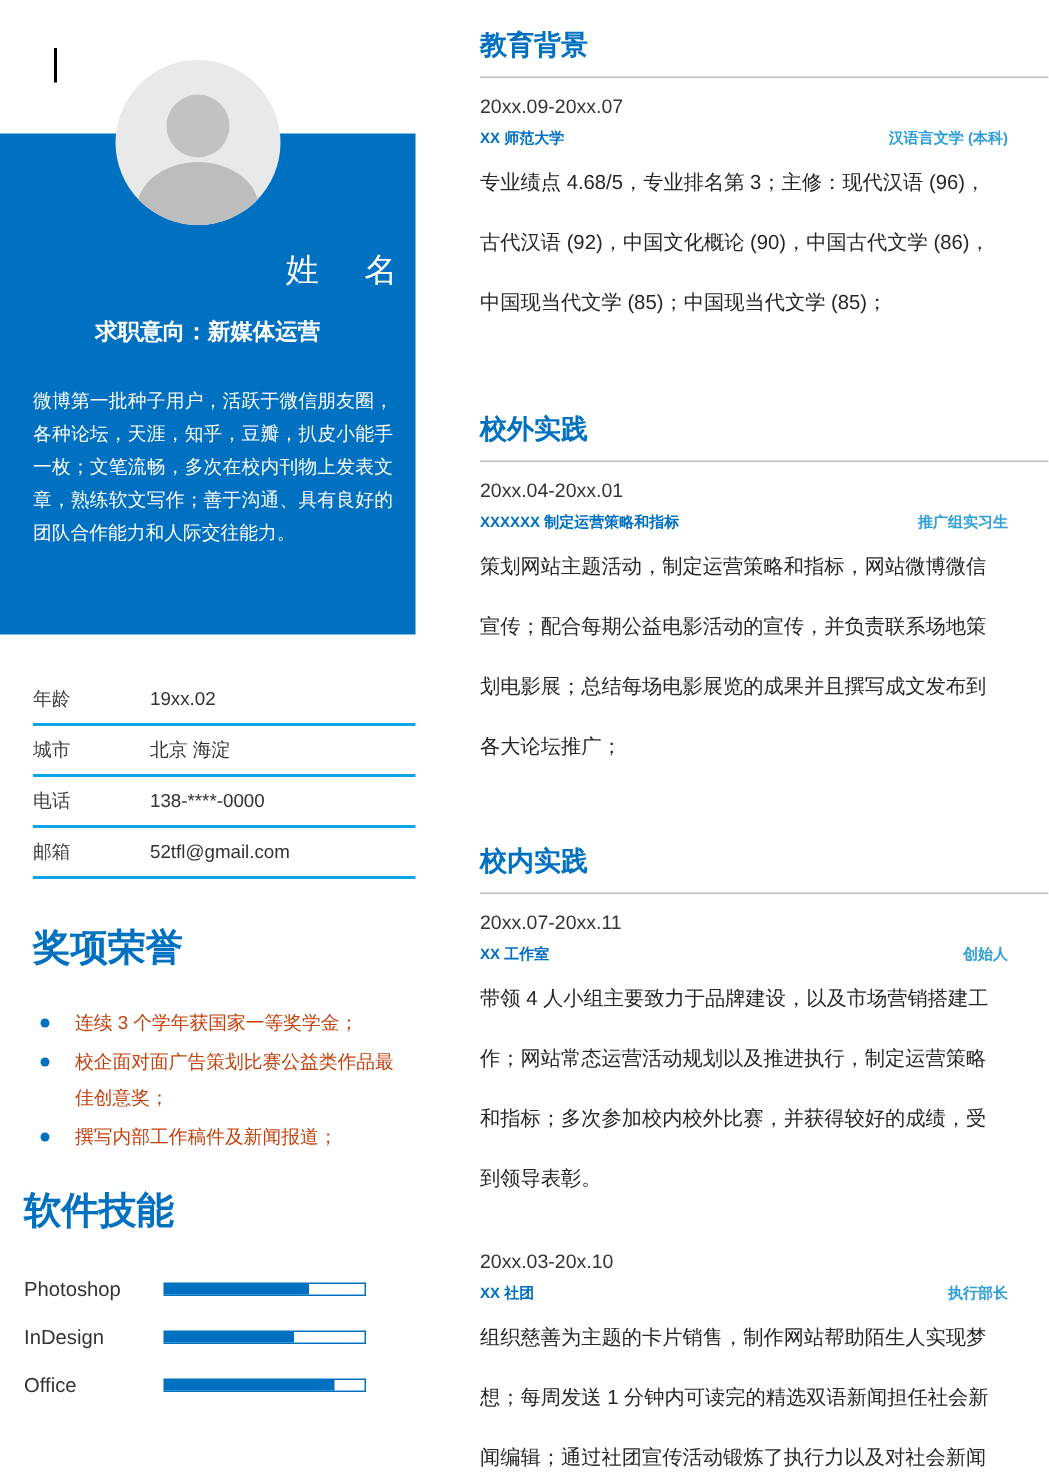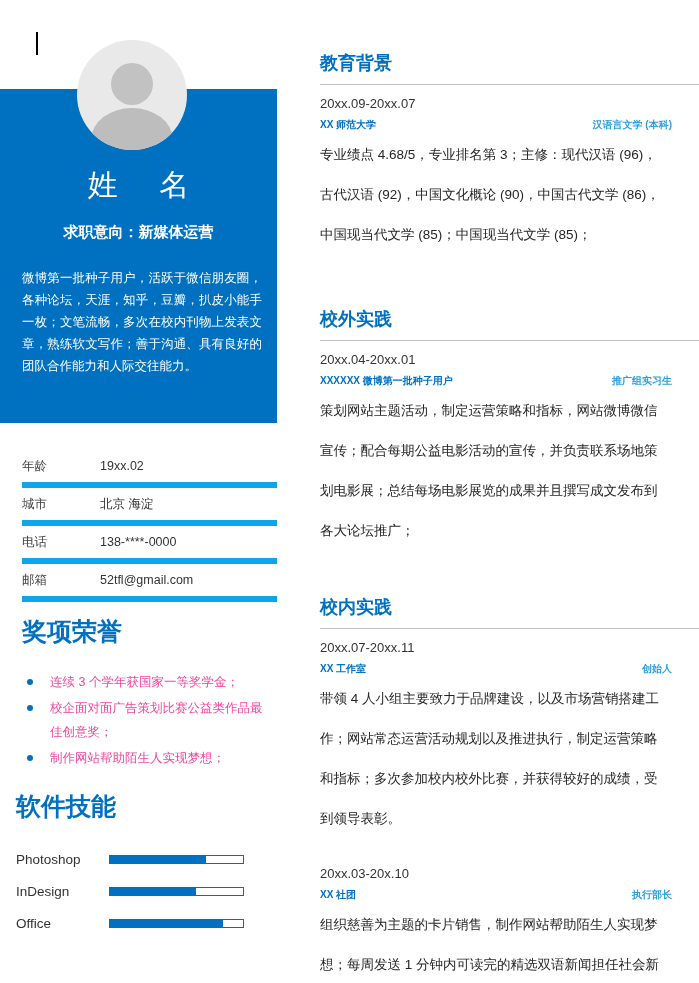--- a/index.html
+++ b/index.html
@@ -7,48 +7,48 @@
     width:699px;height:983px;position:relative;background:#ffffff;
     font-family:"Liberation Sans","DejaVu Sans",sans-serif;
     overflow:hidden;color:#262626;
   }
   
   .cursor-bar{position:absolute;left:36px;top:32px;width:2px;height:23px;background:#000;}
   .sidebar{position:absolute;left:0;top:0;width:277px;height:983px;}
   .hero{position:absolute;left:0;top:89px;width:277px;height:334px;background:#0070C0;}
   .avatar{position:absolute;left:77px;top:40px;width:110px;height:110px;border-radius:50%;
     background:#E9E9E9;overflow:hidden;z-index:2;}
-  .hero-name{padding-top:76px;text-align:center;color:#fff;font-size:30px;
+  .hero-name{padding-top:76px;text-align:right;color:#fff;font-size:22px;
     letter-spacing:0.55em;text-indent:0.55em;white-space:pre;}
   .hero-intent{margin-top:17px;text-align:center;color:#fff;font-size:15px;font-weight:bold;}
   .hero-summary{margin:25px 16px 0 22px;color:#fff;font-size:12.5px;line-height:22px;
     width:240px;text-align:justify;}
   .info{position:absolute;top:450px;left:22px;width:255px;}
-  .info-row{display:flex;align-items:center;height:32px;border-bottom:6px solid #0ea5e9;
+  .info-row{display:flex;align-items:center;height:32px;border-bottom:2px solid #0ea5e9;
     font-size:12.5px;}
   .info-label{width:78px;color:#404040;}
   .info-value{color:#333;}
   .side-heading{font-size:25px;color:#0070C0;font-weight:600;}
   .awards{position:absolute;top:615px;left:22px;width:252px;}
   .award-list{margin-top:22px;}
   .award-item{position:relative;padding-left:28px;font-size:12.5px;line-height:24px;
-    color:#ec4899;margin-bottom:2px;}
+    color:#c2410c;margin-bottom:2px;}
   .award-dot{position:absolute;left:5px;top:9px;width:6px;height:6px;border-radius:50%;
     background:#0070C0;}
   .skills{position:absolute;top:790px;left:16px;width:240px;}
   .skill-rows{margin-top:20px;}
   .skill-row{display:flex;align-items:center;height:32px;}
   .skill-name{width:93px;font-size:13.5px;color:#333;}
   .skill-bar{width:133px;height:7px;border:1px solid #0070C0;background:#fff;}
   .skill-fill{height:100%;background:#0070C0;}
   
   .main{position:absolute;left:320px;top:0;width:379px;}
   .section-title{font-size:18px;color:#0070C0;font-weight:600;}
   .section-divider{border-bottom:1px solid #BEBEBE;margin-top:9px;}
-  .sec-1{margin-top:51px;}
+  .sec-1{margin-top:18px;}
   .sec-2{margin-top:52px;}
   .sec-3{margin-top:44px;}
   .entry{margin-top:11px;}
   .entry + .entry{margin-top:27px;}
   .entry-period{font-size:13px;color:#333;}
   .entry-orgrow{margin-top:7px;display:flex;justify-content:space-between;
     width:352px;font-size:10px;font-weight:600;}
   .entry-org{color:#0070C0;}
   .entry-role{color:#2E9FD9;}
   .entry-detail{margin-top:3px;font-size:13.5px;line-height:40px;color:#262626;width:346px;}
@@ -98,21 +98,21 @@
       <div class="award-item">
         <span class="award-dot"></span>
         <span>连续 3 个学年获国家一等奖学金；</span>
       </div>
       <div class="award-item">
         <span class="award-dot"></span>
         <span>校企面对面广告策划比赛公益类作品最佳创意奖；</span>
       </div>
       <div class="award-item">
         <span class="award-dot"></span>
-        <span>制作网站帮助陌生人实现梦想；</span>
+        <span>撰写内部工作稿件及新闻报道；</span>
       </div>
     </div>
   </div>
 
   <div class="skills">
     <div class="side-heading">软件技能</div>
     <div class="skill-rows">
       <div class="skill-row">
         <span class="skill-name">Photoshop</span>
         <span class="skill-bar">
@@ -149,21 +149,21 @@
       <div class="entry-detail">专业绩点 4.68/5，专业排名第 3；主修：现代汉语 (96)，古代汉语 (92)，中国文化概论 (90)，中国古代文学 (86)，中国现当代文学 (85)；中国现当代文学 (85)；</div>
     </div>
   </div>
 
   <div class="sec-2">
     <div class="section-title">校外实践</div>
     <div class="section-divider"></div>
     <div class="entry">
       <div class="entry-period">20xx.04-20xx.01</div>
       <div class="entry-orgrow">
-        <span class="entry-org">XXXXXX 微博第一批种子用户</span>
+        <span class="entry-org">XXXXXX 制定运营策略和指标</span>
         <span class="entry-role">推广组实习生</span>
       </div>
       <div class="entry-detail">策划网站主题活动，制定运营策略和指标，网站微博微信宣传；配合每期公益电影活动的宣传，并负责联系场地策划电影展；总结每场电影展览的成果并且撰写成文发布到各大论坛推广；</div>
     </div>
   </div>
 
   <div class="sec-3">
     <div class="section-title">校内实践</div>
     <div class="section-divider"></div>
     <div class="entry">

